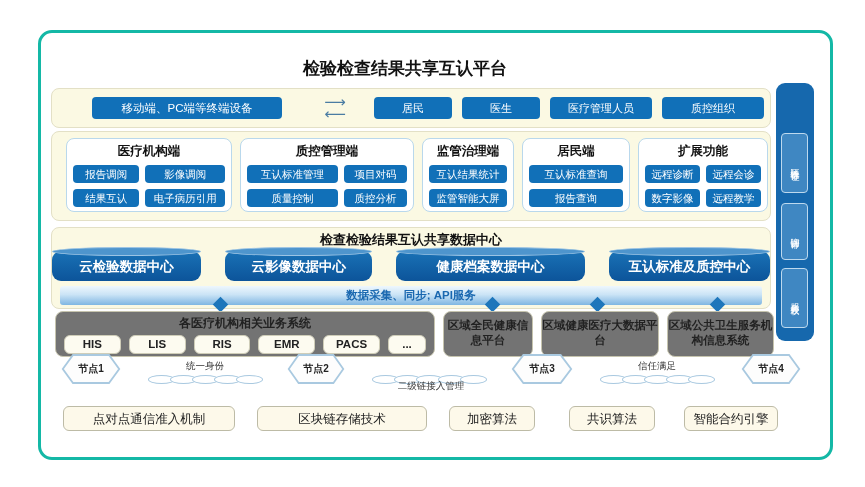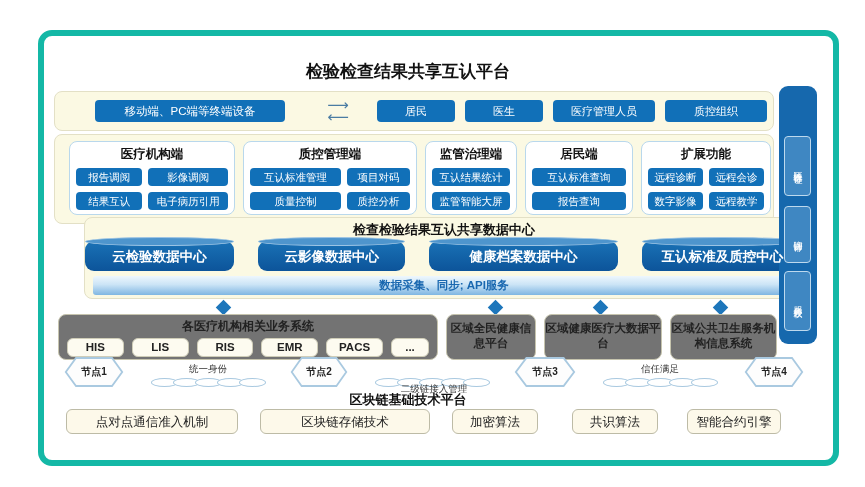--- a/index.html
+++ b/index.html
@@ -1,24 +1,24 @@
 <!DOCTYPE html>
 <html><head>
 <meta charset="utf-8">
 <style>
   html,body{margin:0;padding:0;background:#fff;width:865px;height:487px;overflow:hidden;
     font-family:"Liberation Sans","DejaVu Sans",sans-serif;}
   .frame{position:absolute;left:38px;top:30px;width:789px;height:424px;background:#fff;
-    border:6px solid #14b8a6;border-radius:14px;}
+    border:3px solid #14b8a6;border-radius:14px;}
   .page-title{position:absolute;left:0;top:24px;width:728px;text-align:center;
     font-size:17px;font-weight:bold;color:#111;}
   .band{position:absolute;left:10px;width:718px;background:#fbf9e3;border:1px solid #e3e0c6;border-radius:8px;}
   .band1{top:55px;height:38px;}
   .band2{top:98px;height:88px;}
-  .band3{top:181px;height:80px;margin-left:30px;}
+  .band3{top:194px;height:80px;}
   .btn{background:#1170b8;color:#fff;border-radius:4px;text-align:center;
     font-size:11px;line-height:22px;height:22px;overflow:hidden;white-space:nowrap;}
   .terminal-btn{position:absolute;left:40px;top:8px;width:190px;font-size:11.5px;}
   .arrows{position:absolute;left:250px;top:4px;width:66px;height:30px;color:#4a7ca3;
     display:flex;flex-direction:column;align-items:center;justify-content:center;font-size:15px;line-height:12px;}
   .roles{position:absolute;left:322px;top:8px;display:flex;gap:10px;}
   .roles .btn:nth-child(1),.roles .btn:nth-child(2){width:78px;}
   .roles .btn:nth-child(3),.roles .btn:nth-child(4){width:102px;}
   .col{position:absolute;top:6px;height:74px;background:#fff;border:1px solid #b9d8ec;border-radius:8px;padding:2px 6px;box-sizing:border-box;}
   .col1{left:14px;width:166px;}
@@ -234,21 +234,20 @@
       <span class="link"></span>
   </div>
   <div class="chain-label cl3">信任满足</div>
   <div class="hex hex4">
     <svg viewBox="0 0 100 50" preserveAspectRatio="none">
         <polygon points="20,3 80,3 97,25 80,47 20,47 3,25" fill="#fdfdfd" stroke="#a9c9e0" stroke-width="3"></polygon>
       </svg>
     <span>节点4</span>
   </div>
 
-  <div class="bc-title">区块链基础技术平台</div>
 
   <div class="comp comp1">点对点通信准入机制</div>
   <div class="comp comp2">区块链存储技术</div>
   <div class="comp comp3">加密算法</div>
   <div class="comp comp4">共识算法</div>
   <div class="comp comp5">智能合约引擎</div>
 
   <div class="sidebar">
     <div class="sidebar-title">安全</div>
     <div class="side-item si1">区块链存证</div>

